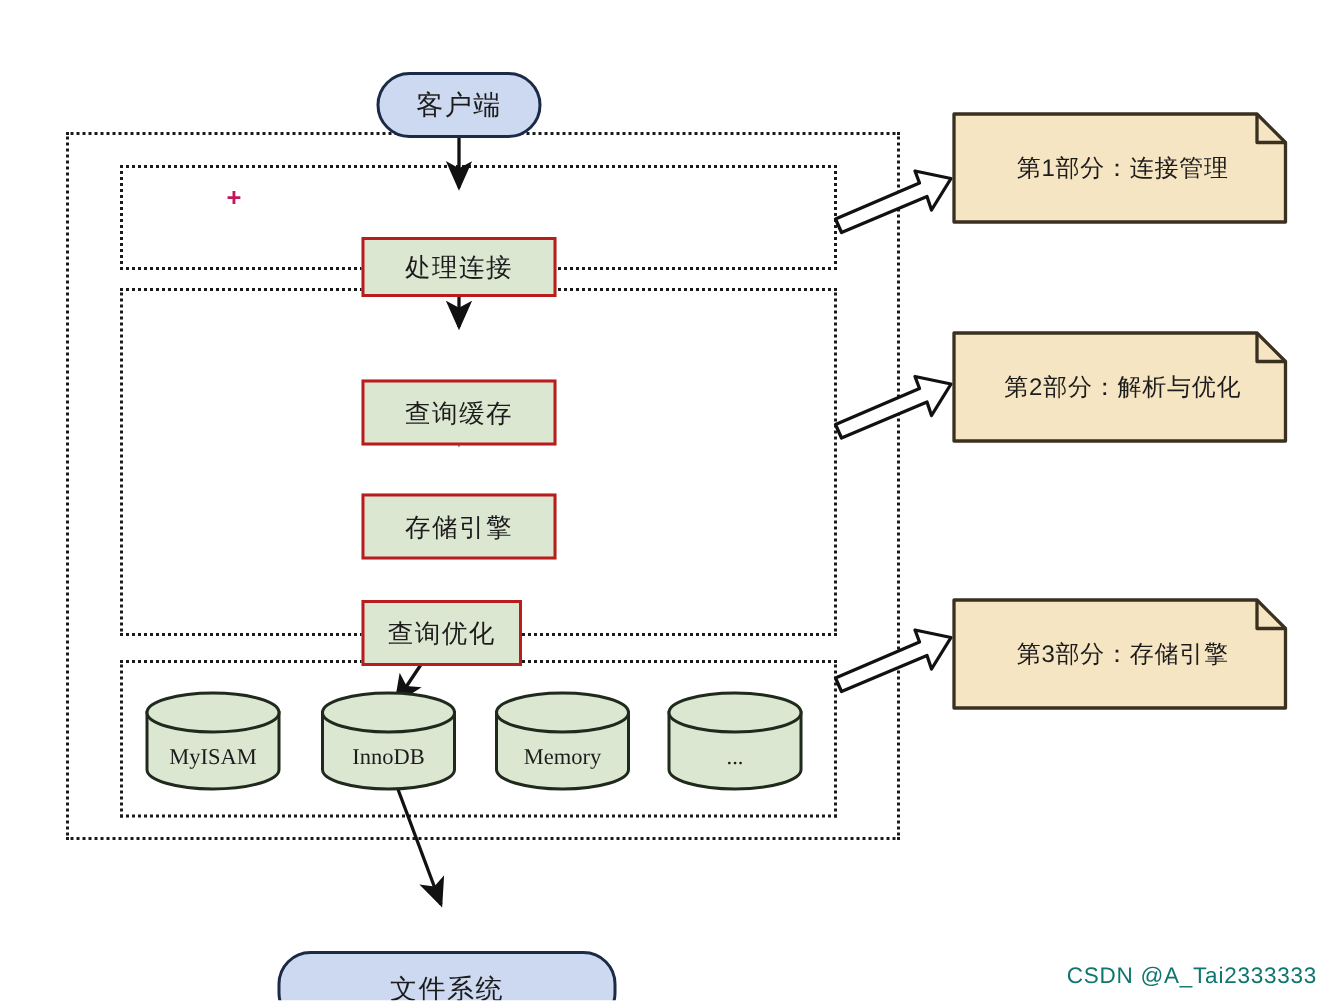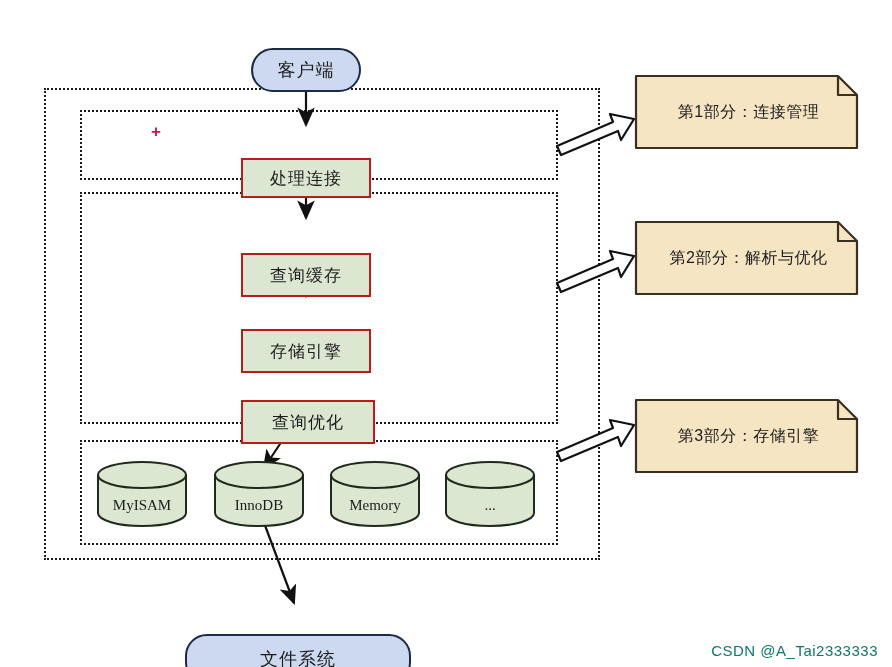--- a/index.html
+++ b/index.html
@@ -196,21 +196,21 @@
   </div>
 
   <div class="node proc" style="left:241px; top:223px; width:130px; height:44px;">
     <span>查询缓存</span>
   </div>
 
   <div class="node proc" style="left:241px; top:299px; width:130px; height:44px;">
     <span>存储引擎</span>
   </div>
 
-  <div class="node proc" style="left:241px; top:370px; width:134px; height:44px;">
+  <div class="node proc" style="left:241px; top:370px; width:107px; height:44px;">
     <span>查询优化</span>
   </div>
 
   <div class="cyl" style="left:98px; top:462px; width:88px; height:64px;">
     <span class="cyl-label">MyISAM</span>
   </div>
   <div class="cyl" style="left:215px; top:462px; width:88px; height:64px;">
     <span class="cyl-label">InnoDB</span>
   </div>
   <div class="cyl" style="left:331px; top:462px; width:88px; height:64px;">

